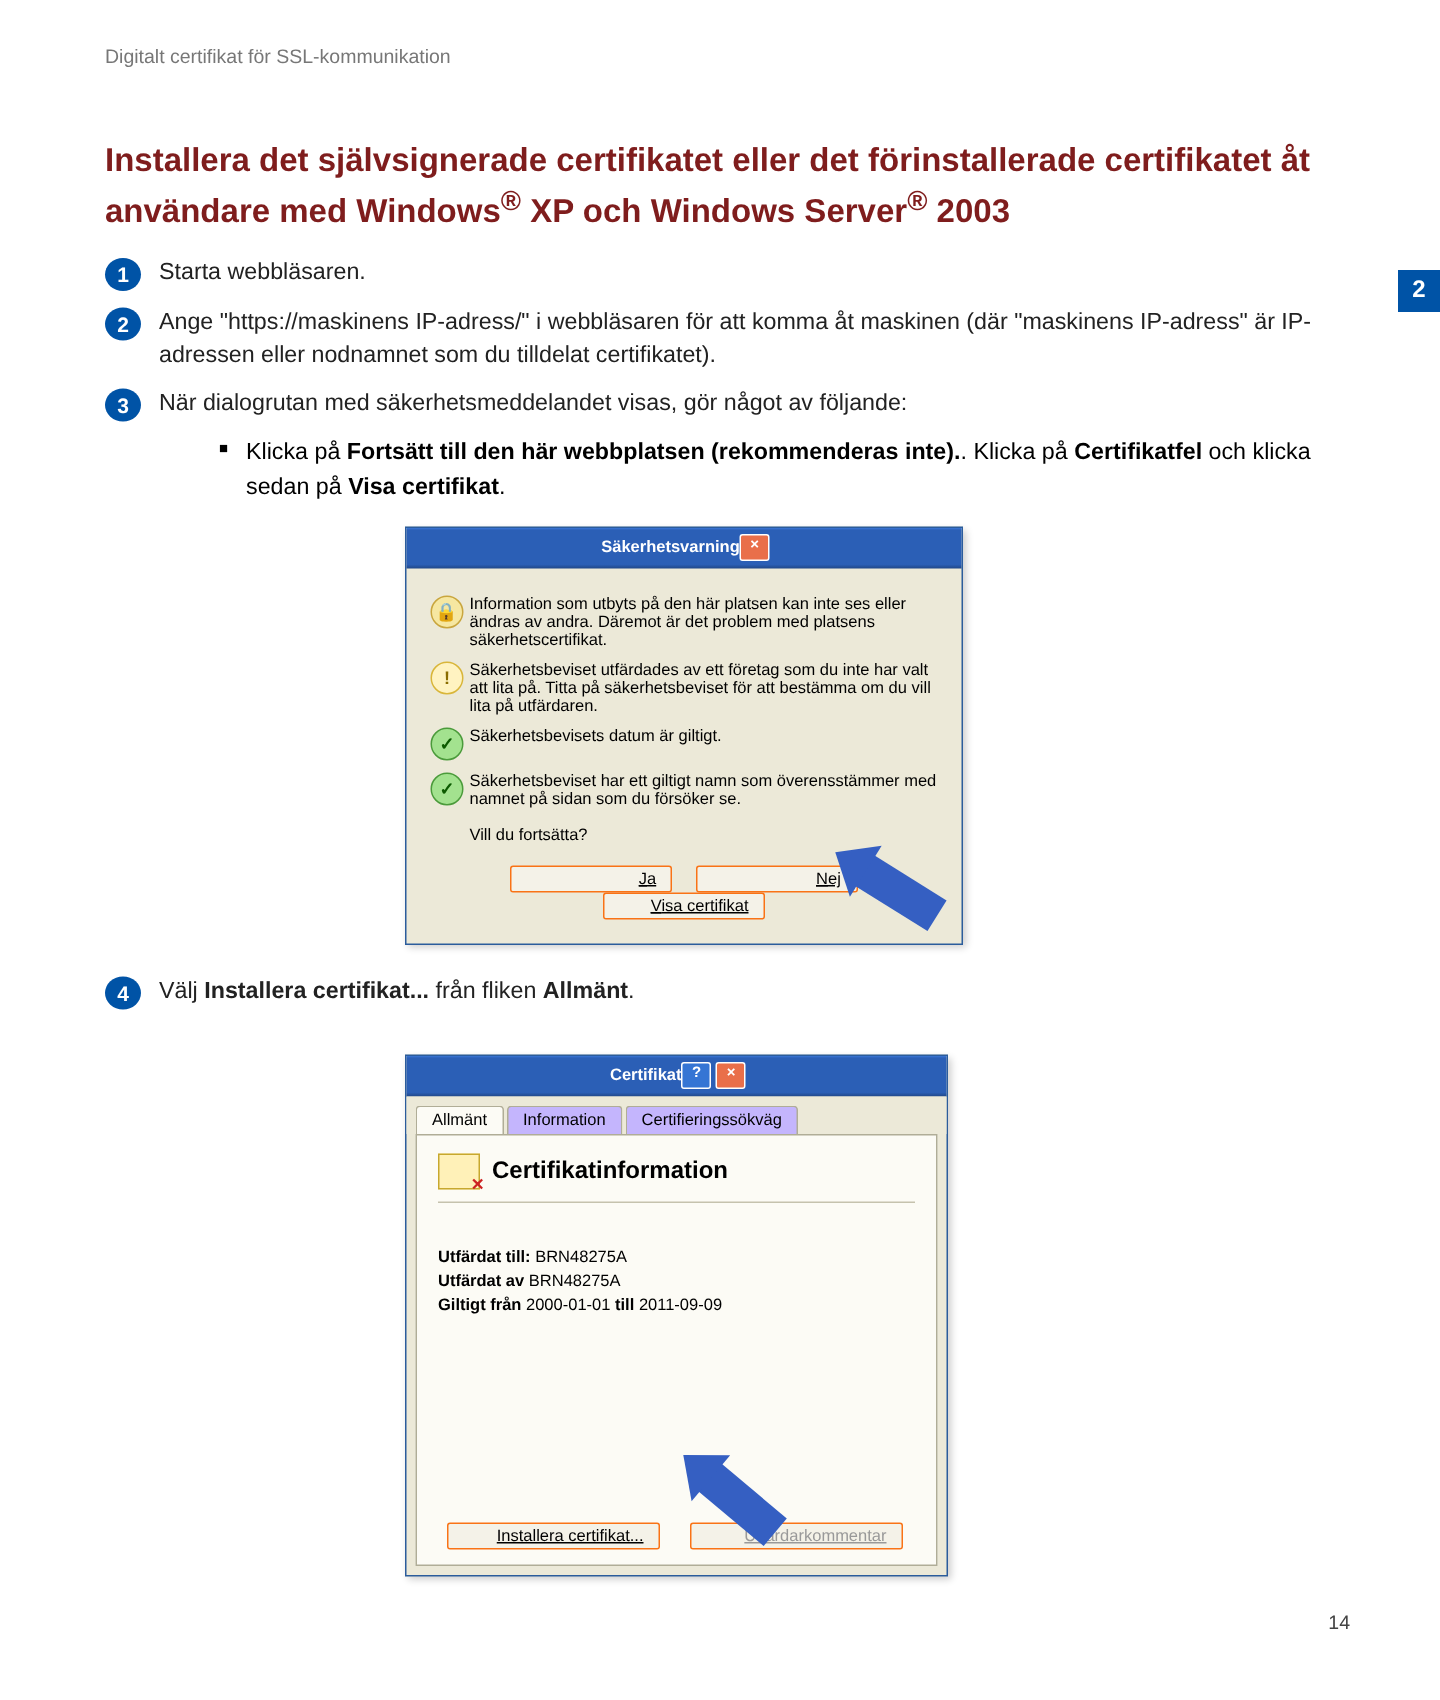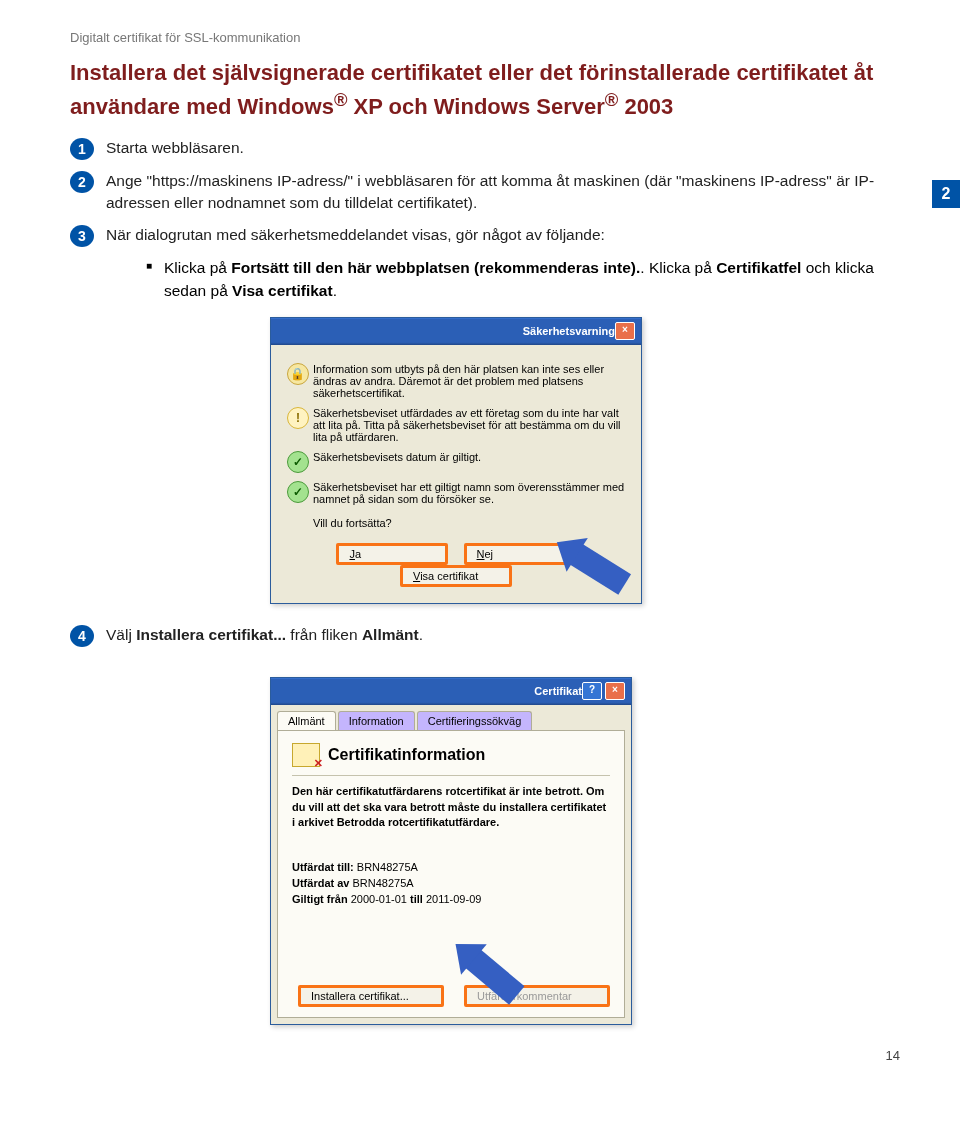--- a/index.html
+++ b/index.html
@@ -9,21 +9,21 @@
     background: #fff;
     width: 960px;
   }
   .page {
     padding: 30px 60px 30px 70px;
     position: relative;
   }
   .header-line {
     font-size: 13px;
     color: #777;
-    margin-bottom: 14px;
+    margin-bottom: 48px;
   }
   .title {
     font-size: 22px;
     font-weight: bold;
     color: #7f1d1d;
     line-height: 1.3;
     margin-bottom: 15px;
   }
   .side-page {
     position: absolute;
@@ -75,21 +75,21 @@
     color: #000;
     box-shadow: 2px 2px 5px rgba(0,0,0,.2);
   }
   .xp-titlebar {
     background: linear-gradient(#3a76d6, #2b5fb6 5%, #2b5fb6 90%, #204788);
     color: #fff;
     font-weight: bold;
     padding: 4px 6px 5px 8px;
     display: flex;
     align-items: center;
-    justify-content: flex-end;
+    justify-content: center;
   }
   .xp-close {
     width: 18px; height: 16px; background: #e96f4a; border: 1px solid #fff; color: #fff;
     font-size: 10px; text-align: center; line-height: 14px; border-radius: 2px; font-weight: bold;
   }
   .xp-help {
     width: 18px; height: 16px; background: #3575d4; border: 1px solid #fff; color: #fff;
     font-size: 10px; text-align: center; line-height: 14px; border-radius: 2px; font-weight: bold; margin-right: 3px;
   }
   .xp-close-row { display: flex; }
@@ -103,24 +103,25 @@
   .icon-lock { background: #f6e7a1; border: 1px solid #c9a63e; color: #795b00; }
   .icon-warn { background: #fff3c1; border: 1px solid #d9b63a; color: #8a6d00; }
   .icon-ok   { background: #a3e28f; border: 1px solid #4b9b3b; color: #0c5a00; }
   .xp-btnbar { text-align: center; margin: 14px 0 4px 0; position: relative; }
   .xp-btn {
     display: inline-block;
     min-width: 86px;
     padding: 2px 10px;
     margin: 0 6px;
     background: #f4f2e8;
-    border: 3px solid #f97316;
+    border: 1px solid #f97316;
     border-radius: 2px;
     font-size: 11px;
-    text-align: left;
+    text-align: right;
+    text-decoration: underline;
   }
   .xp-btn u { text-decoration: underline; }
   .arrow {
     position: relative;
     display: inline-block;
     width: 60px; height: 24px;
     background: #355fc2;
     transform: rotate(0deg);
     margin-left: 10px;
     vertical-align: middle;
@@ -255,21 +256,20 @@
         <div class="tabs">
           <div class="tab active">Allmänt</div>
           <div class="tab">Information</div>
           <div class="tab">Certifieringssökväg</div>
         </div>
         <div class="tab-body">
           <div class="cert-head">
             <div class="badge"></div>
             <div class="bold" style="font-size:16px;">Certifikatinformation</div>
           </div>
-          <div class="cert-info bold">Den här certifikatutfärdarens rotcertifikat är inte betrott. Om du vill att det ska vara betrott måste du installera certifikatet i arkivet Betrodda rotcertifikatutfärdare.</div>
 
           <div class="meta">
             <div>
               <span class="bold">Utfärdat till:</span> <span>BRN48275A</span>
             </div>
             <div>
               <span class="bold">Utfärdat av</span> <span>BRN48275A</span>
             </div>
             <div>
               <span class="bold">Giltigt från</span> <span>2000-01-01</span>

